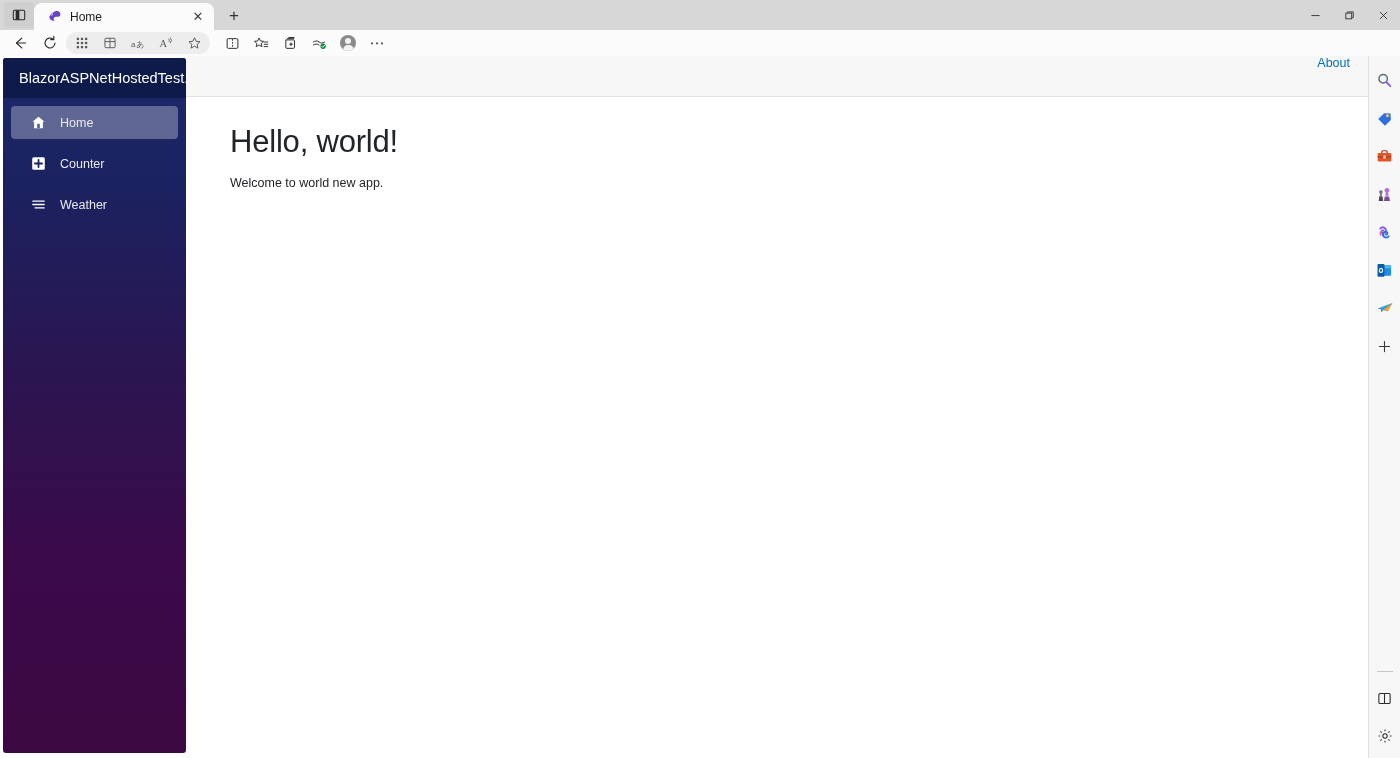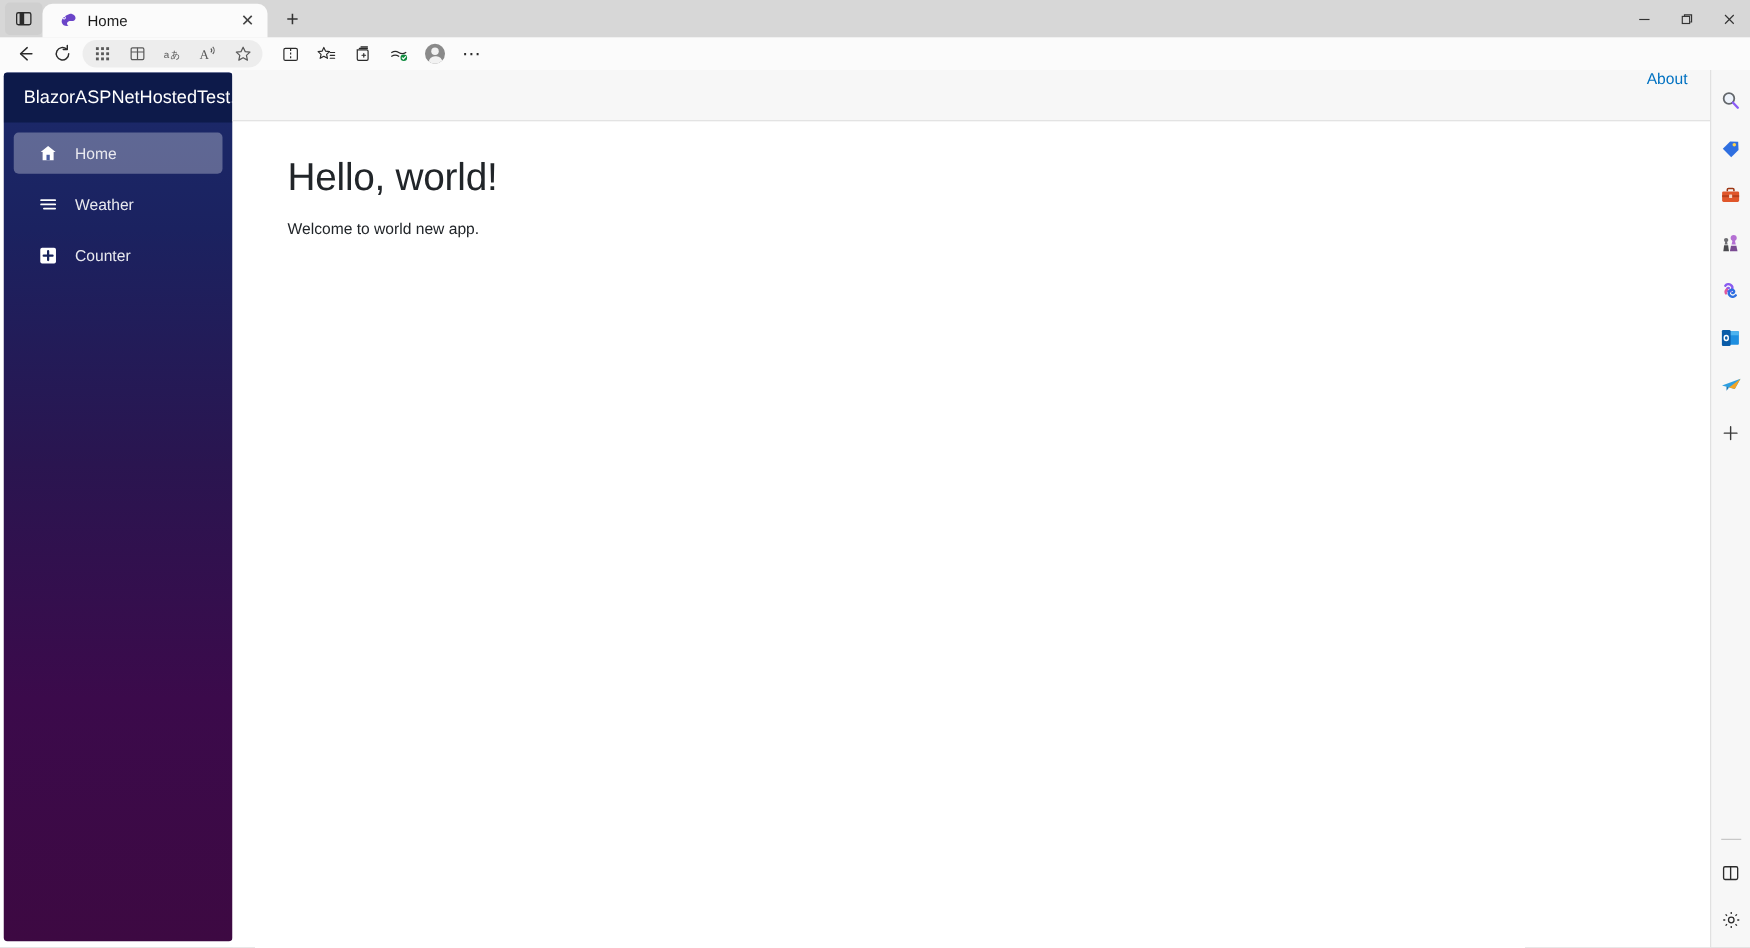--- a/index.html
+++ b/index.html
@@ -366,36 +366,36 @@
               <path d="M8 1.9L1.6 7.1h1.7v6.9h9.4V7.1h1.7z" fill="#ffffff"></path>
               <rect x="6.6" y="9.4" width="2.8" height="4.6" fill="#4c5ea0"></rect>
             </svg>
           </span>
           <span class="nlabel">Home</span>
         </div>
 
         <div class="navitem">
           <span class="nicon">
             <svg width="15" height="15" viewBox="0 0 16 16" aria-hidden="true">
-              <path d="M2 4.4h12M2 8h12M4.4 11.6h9.6" stroke="#ffffff" stroke-width="1.5" stroke-linecap="round"></path>
-            </svg>
-          </span>
-          <span class="nlabel">Weather</span>
-        </div>
-
-        <div class="navitem">
-          <span class="nicon">
-            <svg width="15" height="15" viewBox="0 0 16 16" aria-hidden="true">
               <rect x="1.3" y="1.3" width="13.4" height="13.4" rx="1.6" fill="#ffffff"></rect>
               <path d="M8 4.2v7.6M4.2 8h7.6" stroke="#16235c" stroke-width="1.9" stroke-linecap="round"></path>
             </svg>
           </span>
           <span class="nlabel">Counter</span>
         </div>
 
+        <div class="navitem">
+          <span class="nicon">
+            <svg width="15" height="15" viewBox="0 0 16 16" aria-hidden="true">
+              <path d="M2 4.4h12M2 8h12M4.4 11.6h9.6" stroke="#ffffff" stroke-width="1.5" stroke-linecap="round"></path>
+            </svg>
+          </span>
+          <span class="nlabel">Weather</span>
+        </div>
+
       </div>
     </div>
 
     <div class="page-main">
       <div class="app-topbar">
         <a class="about-link" href="#">About</a>
       </div>
       <div class="content">
         <h1 class="h1">Hello, world!</h1>
         <p class="lead">Welcome to world new app.</p>

